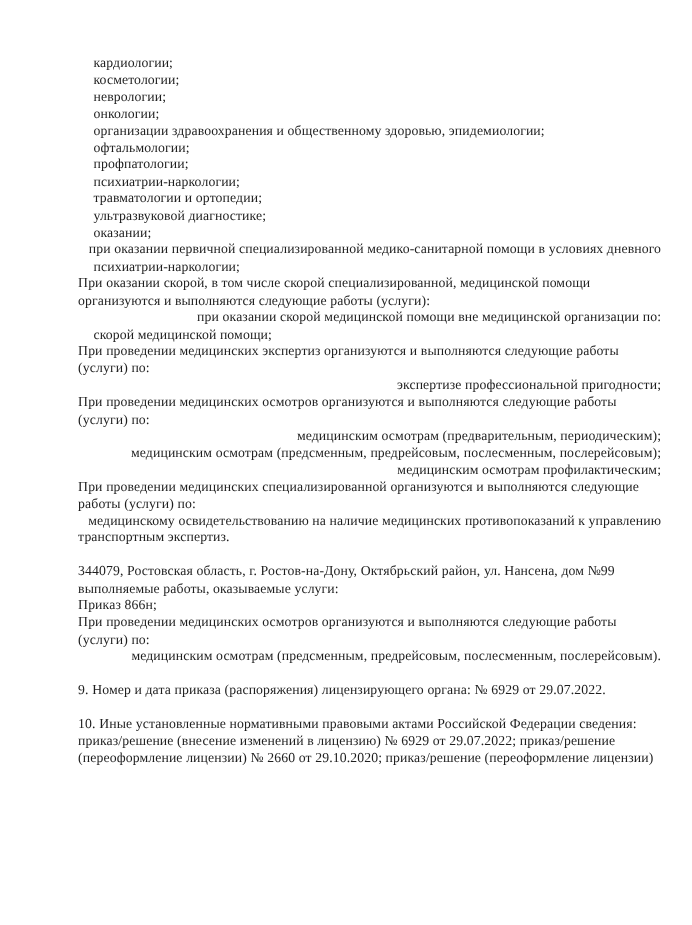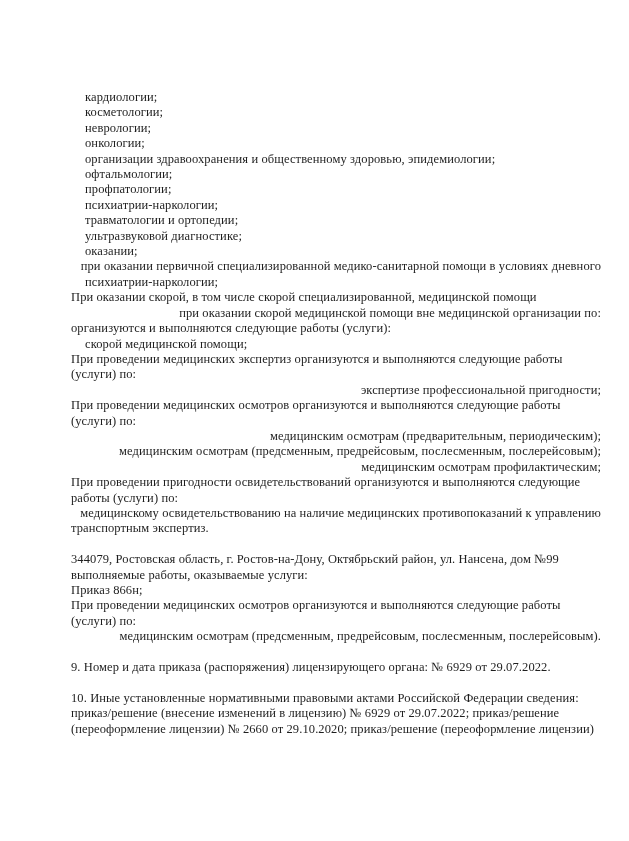--- a/index.html
+++ b/index.html
@@ -15,21 +15,20 @@
   }
   .page {
     box-sizing: border-box;
     width: 629px;
     height: 841px;
     background: #ffffff;
     padding: 50px 28px 0 71px;
   }
   .doc-text {
     color: #1e1e1e;
-    margin-top: 40px;
   }
   .line {
     font-size: 12.5px;
     line-height: 15.4px;
     min-height: 15.4px;
     white-space: nowrap;
     letter-spacing: 0.1px;
   }
   .indent-0 { padding-left: 0; }
   .indent-1 { padding-left: 8px; text-align: right; }
@@ -48,32 +47,32 @@
       <div class="line indent-2">организации здравоохранения и общественному здоровью, эпидемиологии;</div>
       <div class="line indent-2">офтальмологии;</div>
       <div class="line indent-2">профпатологии;</div>
       <div class="line indent-2">психиатрии-наркологии;</div>
       <div class="line indent-2">травматологии и ортопедии;</div>
       <div class="line indent-2">ультразвуковой диагностике;</div>
       <div class="line indent-2">оказании;</div>
       <div class="line indent-1">при оказании первичной специализированной медико-санитарной помощи в условиях дневного</div>
       <div class="line indent-2">психиатрии-наркологии;</div>
       <div class="line indent-0">При оказании скорой, в том числе скорой специализированной, медицинской помощи</div>
+      <div class="line indent-0">организуются и выполняются следующие работы (услуги):</div>
       <div class="line indent-1">при оказании скорой медицинской помощи вне медицинской организации по:</div>
-      <div class="line indent-0">организуются и выполняются следующие работы (услуги):</div>
       <div class="line indent-2">скорой медицинской помощи;</div>
       <div class="line indent-0">При проведении медицинских экспертиз организуются и выполняются следующие работы</div>
       <div class="line indent-0">(услуги) по:</div>
       <div class="line indent-1">экспертизе профессиональной пригодности;</div>
       <div class="line indent-0">При проведении медицинских осмотров организуются и выполняются следующие работы</div>
       <div class="line indent-0">(услуги) по:</div>
       <div class="line indent-1">медицинским осмотрам (предварительным, периодическим);</div>
       <div class="line indent-1">медицинским осмотрам (предсменным, предрейсовым, послесменным, послерейсовым);</div>
       <div class="line indent-1">медицинским осмотрам профилактическим;</div>
-      <div class="line indent-0">При проведении пригодности освидетельствований организуются и выполняются следующие</div>
+      <div class="line indent-0">При проведении медицинских специализированной организуются и выполняются следующие</div>
       <div class="line indent-0">работы (услуги) по:</div>
       <div class="line indent-1">медицинскому освидетельствованию на наличие медицинских противопоказаний к управлению</div>
       <div class="line indent-0">транспортным экспертиз.</div>
       <div class="line indent-0 blank"></div>
       <div class="line indent-0">344079, Ростовская область, г. Ростов-на-Дону, Октябрьский район, ул. Нансена, дом №99</div>
       <div class="line indent-0">выполняемые работы, оказываемые услуги:</div>
       <div class="line indent-0">Приказ 866н;</div>
       <div class="line indent-0">При проведении медицинских осмотров организуются и выполняются следующие работы</div>
       <div class="line indent-0">(услуги) по:</div>
       <div class="line indent-1">медицинским осмотрам (предсменным, предрейсовым, послесменным, послерейсовым).</div>

